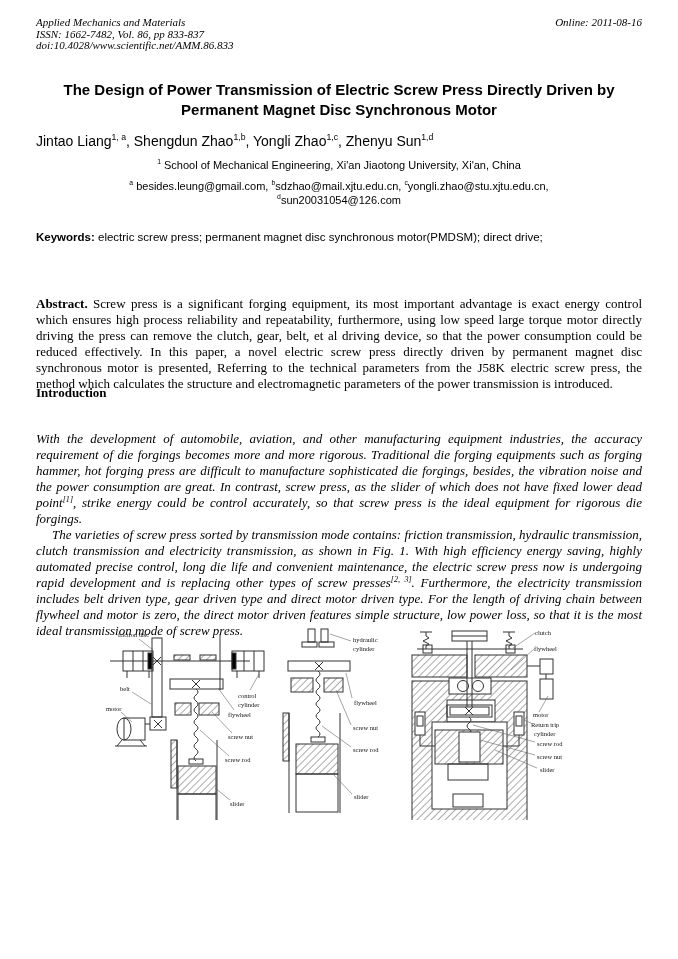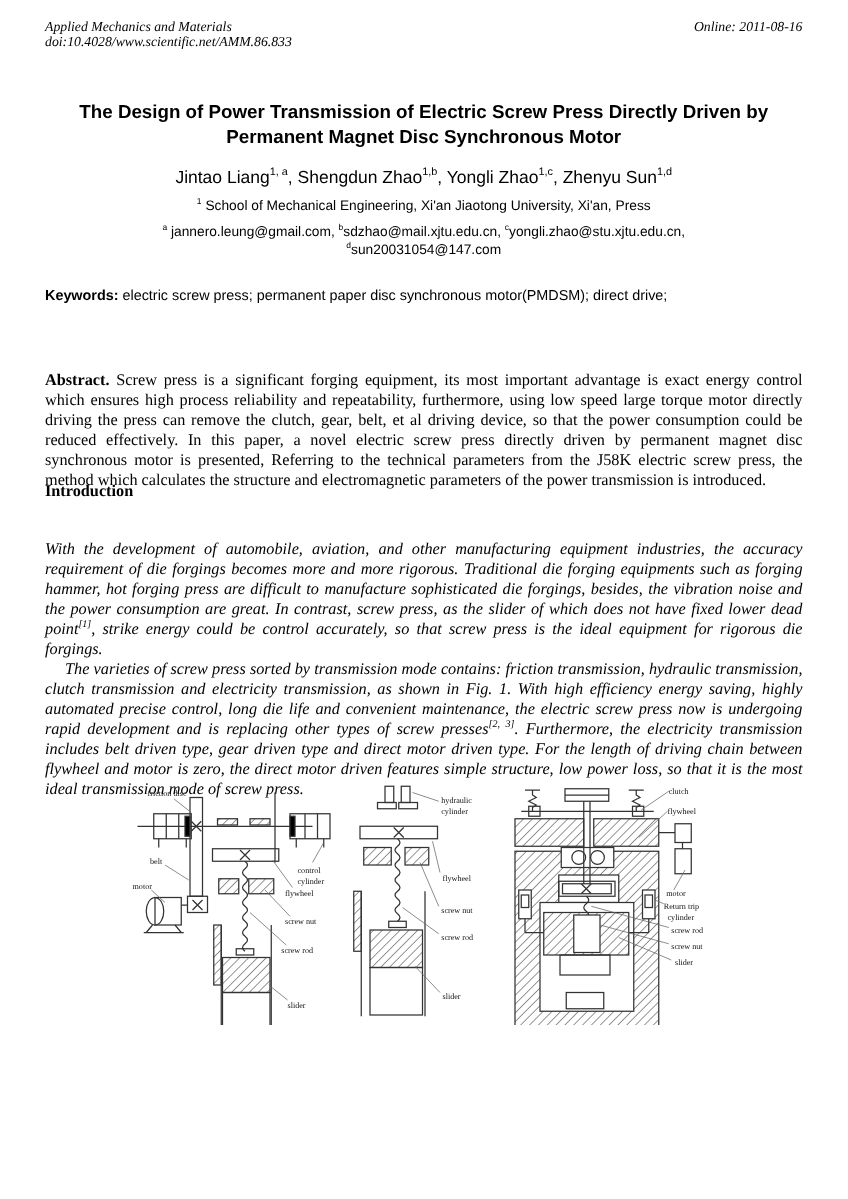--- a/index.html
+++ b/index.html
@@ -4,21 +4,21 @@
 <style>
   html,body{margin:0;padding:0;background:#fff;}
   .page{position:relative;width:678px;height:820px;background:#ffffff;color:#000;
         font-family:"Liberation Serif",serif;overflow:hidden;}
   .hdr{position:absolute;top:17px;left:36px;right:36px;font-style:italic;
        font-size:11px;line-height:11.6px;}
   .hdr .online{position:absolute;top:0;right:0;}
   .title{position:absolute;top:80px;left:60px;right:60px;text-align:center;
          font-family:"Liberation Sans",sans-serif;font-weight:bold;
          font-size:15px;line-height:20px;}
-  .authors{position:absolute;top:133px;left:36px;right:36px;text-align:center;
+  .authors{position:absolute;top:133px;left:36px;right:36px;text-align:left;
            font-family:"Liberation Sans",sans-serif;font-size:14px;}
   .affil{position:absolute;top:159px;left:36px;right:36px;text-align:center;
          font-family:"Liberation Sans",sans-serif;font-size:11px;}
   .emails{position:absolute;top:179px;left:36px;right:36px;text-align:center;
           font-family:"Liberation Sans",sans-serif;font-size:11px;line-height:14px;}
   .kw{position:absolute;top:231px;left:36px;right:36px;
       font-family:"Liberation Sans",sans-serif;font-size:11.5px;}
   .kw b{font-weight:bold;}
   .bodytext{font-size:13px;line-height:16px;text-align:justify;margin-top:30px;}
   .abs{position:absolute;top:266px;left:36px;right:36px;}
@@ -37,41 +37,42 @@
   .footerbar{position:absolute;top:946px;left:37px;width:604px;height:10px;
              background:#1c2a4e;}
 </style>
 </head>
 <body>
 
 <div class="page">
 
   <div class="hdr">
     <div>Applied Mechanics and Materials</div>
+    <div>ISSN: 1662-7482, Vol. 86, pp 833-837</div>
     <div>doi:10.4028/www.scientific.net/AMM.86.833</div>
     <div class="online">Online: 2011-08-16</div>
   </div>
 
   <div class="title">The Design of Power Transmission of Electric Screw Press Directly Driven by Permanent Magnet Disc Synchronous Motor</div>
 
   <div class="authors">
     <span>Jintao Liang</span><sup>1, a</sup><span class="sep">, </span><span>Shengdun Zhao</span><sup>1,b</sup><span class="sep">, </span><span>Yongli Zhao</span><sup>1,c</sup><span class="sep">, </span><span>Zhenyu Sun</span><sup>1,d</sup>
   </div>
 
   <div class="affil">
-    <sup>1</sup><span> School of Mechanical Engineering, Xi'an Jiaotong University, Xi'an, Press</span>
+    <sup>1</sup><span> School of Mechanical Engineering, Xi'an Jiaotong University, Xi'an, China</span>
   </div>
 
   <div class="emails">
-    <div><sup>a</sup><span> jannero.leung@gmail.com, </span><sup>b</sup><span>sdzhao@mail.xjtu.edu.cn, </span><sup>c</sup><span>yongli.zhao@stu.xjtu.edu.cn,</span></div>
-    <div><sup>d</sup><span>sun20031054@147.com</span></div>
+    <div><sup>a</sup><span> besides.leung@gmail.com, </span><sup>b</sup><span>sdzhao@mail.xjtu.edu.cn, </span><sup>c</sup><span>yongli.zhao@stu.xjtu.edu.cn,</span></div>
+    <div><sup>d</sup><span>sun20031054@126.com</span></div>
   </div>
 
   <div class="kw">
-    <b>Keywords:</b><span> electric screw press; permanent paper disc synchronous motor(PMDSM); direct drive;</span>
+    <b>Keywords:</b><span> electric screw press; permanent magnet disc synchronous motor(PMDSM); direct drive;</span>
   </div>
 
   <div class="abs bodytext">
     <b>Abstract.</b><span> Screw press is a significant forging equipment, its most important advantage is exact energy control which ensures high process reliability and repeatability, furthermore, using low speed large torque motor directly driving the press can remove the clutch, gear, belt, et al driving device, so that the power consumption could be reduced effectively. In this paper, a novel electric screw press directly driven by permanent magnet disc synchronous motor is presented, Referring to the technical parameters from the J58K electric screw press, the method which calculates the structure and electromagnetic parameters of the power transmission is introduced.</span>
   </div>
 
   <div class="introhead">Introduction</div>
 
   <div class="paras bodytext">
     <p><span>With the development of automobile, aviation, and other manufacturing equipment industries, the accuracy requirement of die forgings becomes more and more rigorous. Traditional die forging equipments such as forging hammer, hot forging press are difficult to manufacture sophisticated die forgings, besides, the vibration noise and the power consumption are great. In contrast, screw press, as the slider of which does not have fixed lower dead point</span><sup>[1]</sup><span>, strike energy could be control accurately, so that screw press is the ideal equipment for rigorous die forgings.</span></p>

